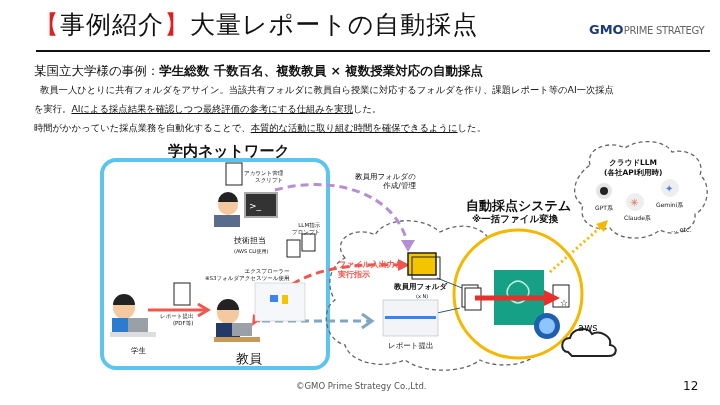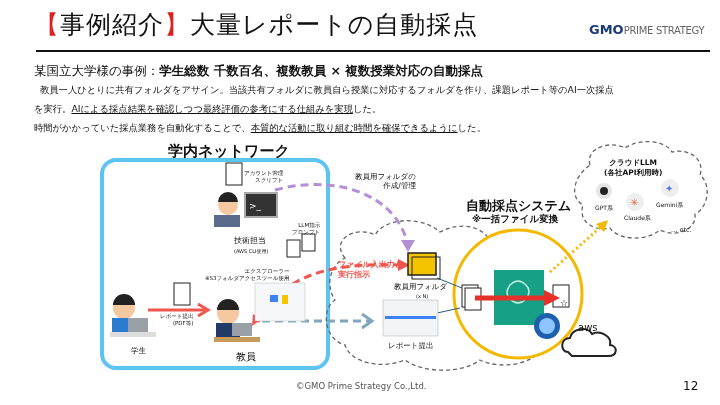--- a/index.html
+++ b/index.html
@@ -128,26 +128,26 @@
 スクリプト</div>
 <div class="lbl" style="left: 292px; top: 222px; font-size: 5.5px; white-space: pre;">LLM指示
 プロンプト</div>
 <div class="lbl" style="left:234px;top:236px;font-size:8px;">技術担当</div>
 <div class="lbl" style="left:234px;top:248px;font-size:5px;">(AWS CLI使用)</div>
 <div class="lbl" style="left:205px;top:268px;font-size:5.5px;white-space:pre;">エクスプローラー
 ※S3フォルダアクセスツール使用</div>
 <div class="lbl" style="left:160px;top:313px;font-size:5.5px;white-space:pre;">レポート提出
 (PDF等)</div>
 <div class="lbl" style="left:131px;top:346px;font-size:7.5px;">学生</div>
-<div class="lbl" style="left:236px;top:351px;font-size:10px;">教員</div>
+<div class="lbl" style="left:236px;top:351px;font-size:13px;">教員</div>
 <div class="lbl" style="left:355px;top:172px;font-size:7.5px;white-space:pre;">教員用フォルダの
 作成/管理</div>
 <div class="red-lbl" style="white-space:pre;">ファイル入出力と
 実行指示</div>
-<div class="lbl" style="left:394px;top:282px;font-size:7.5px;">教員用フォルダ</div>
+<div class="lbl" style="left:394px;top:282px;font-size:7.5px;font-weight:bold;">教員用フォルダ</div>
 <div class="lbl" style="left:416px;top:293px;font-size:5px;">(x N)</div>
 <div class="lbl" style="left:388px;top:341px;font-size:7.5px;">レポート提出</div>
 <div class="sys-title">自動採点システム</div>
 <div class="sys-sub">※一括ファイル変換</div>
 <div class="llm-title" style="white-space:pre;">クラウドLLM
 (各社API利用時)</div>
 <div class="lbl" style="left:595px;top:204px;font-size:6px;">GPT系</div>
 <div class="lbl" style="left:624px;top:214px;font-size:6px;">Claude系</div>
 <div class="lbl" style="left:656px;top:201px;font-size:6px;">Gemini系</div>
 <div class="lbl" style="left:671px;top:226px;font-size:6.5px;">… etc.</div>

